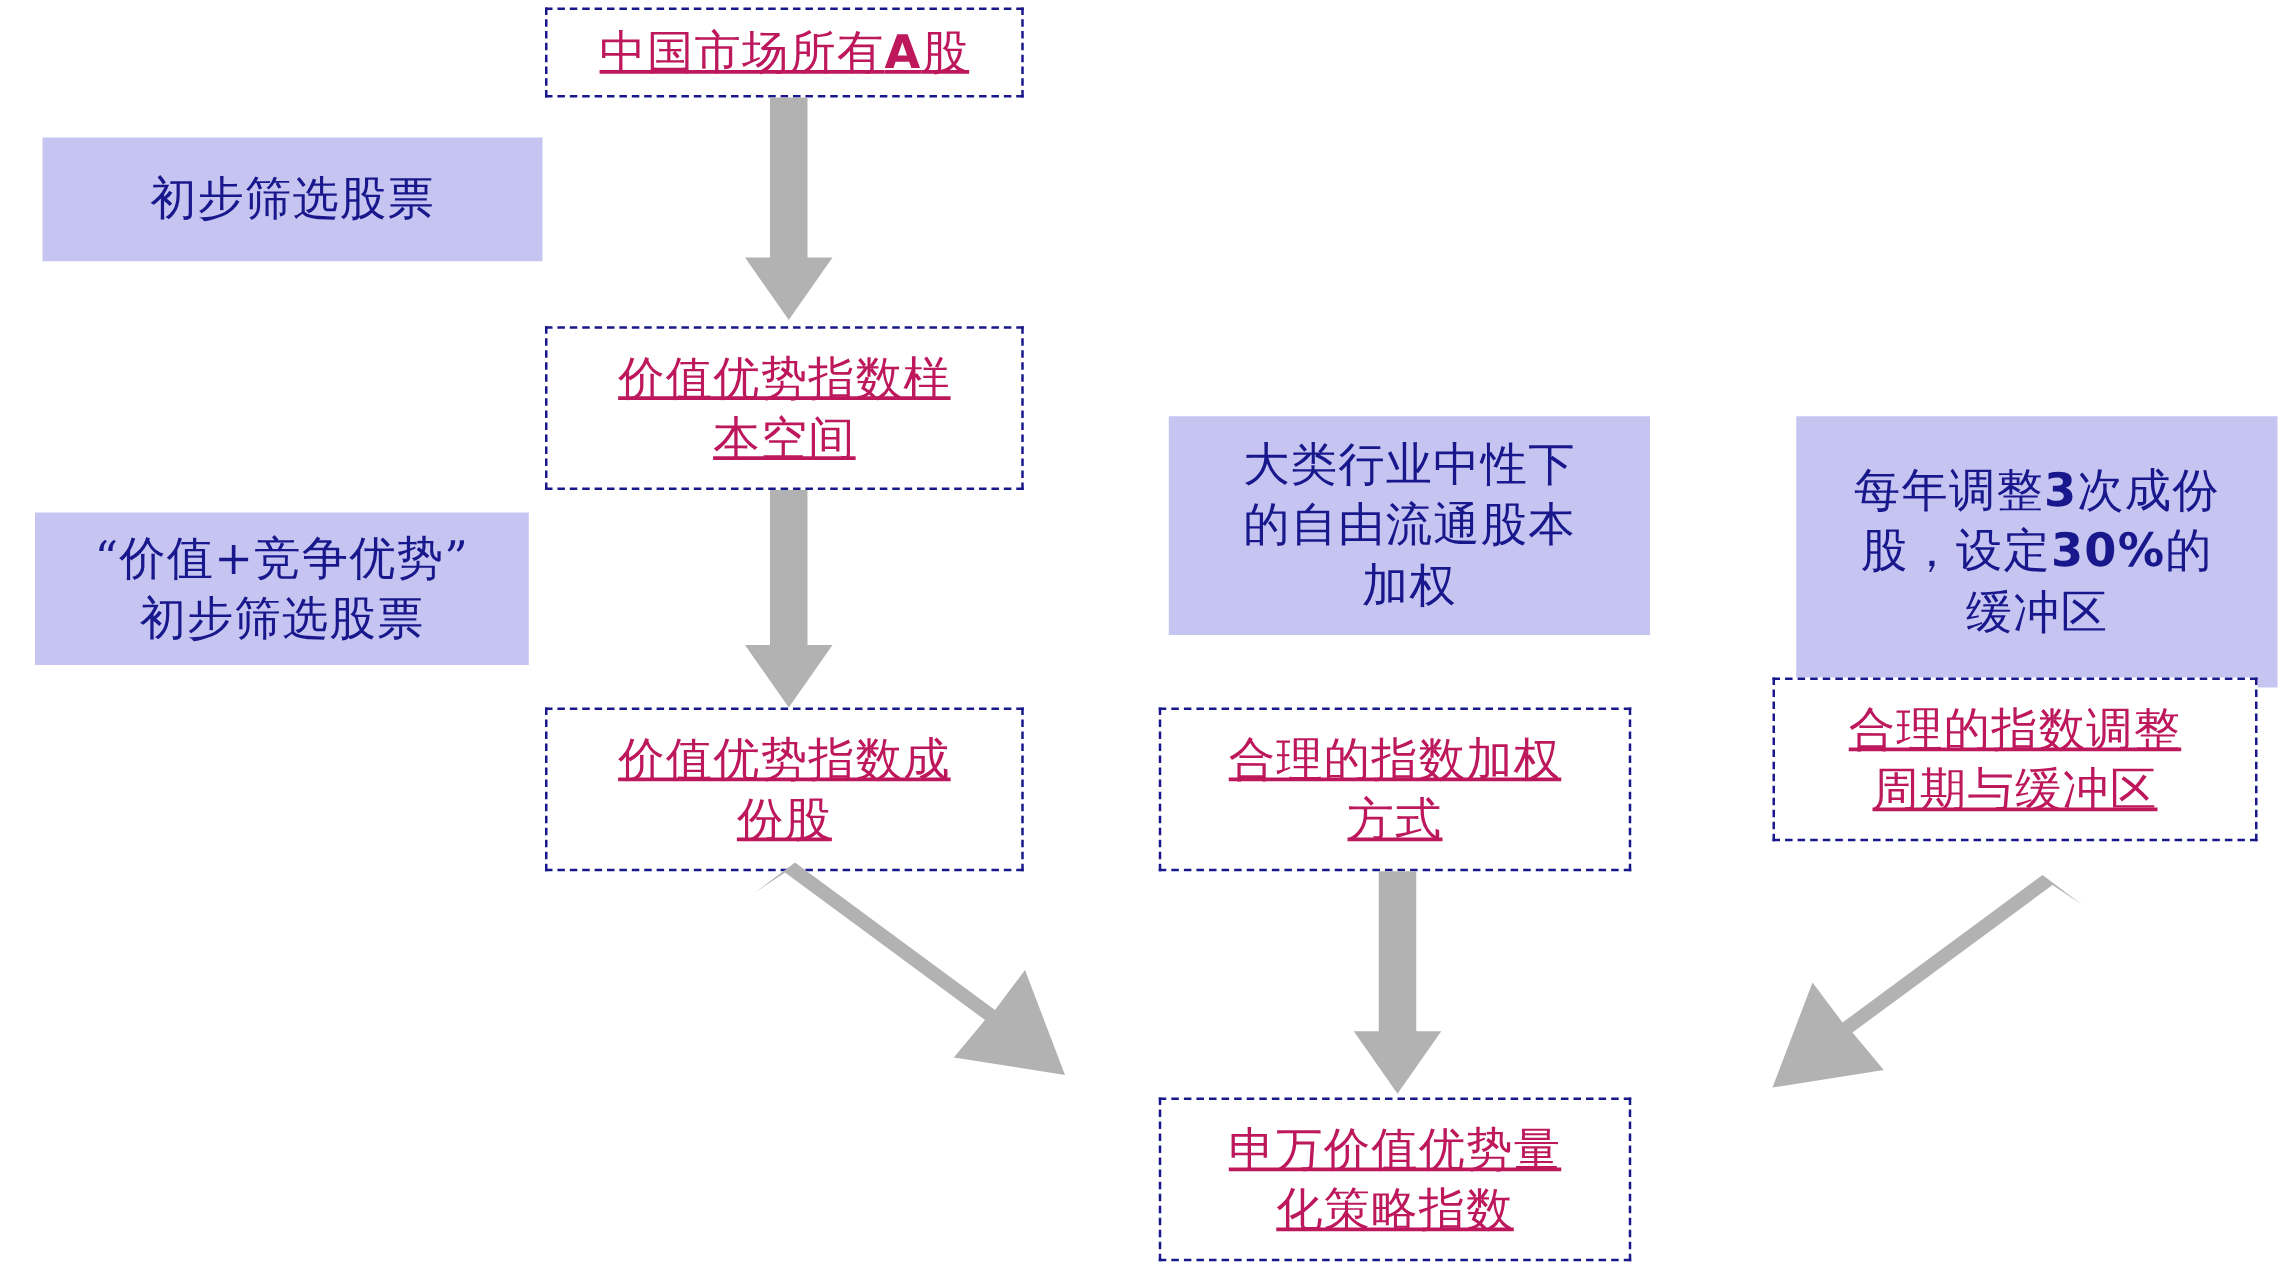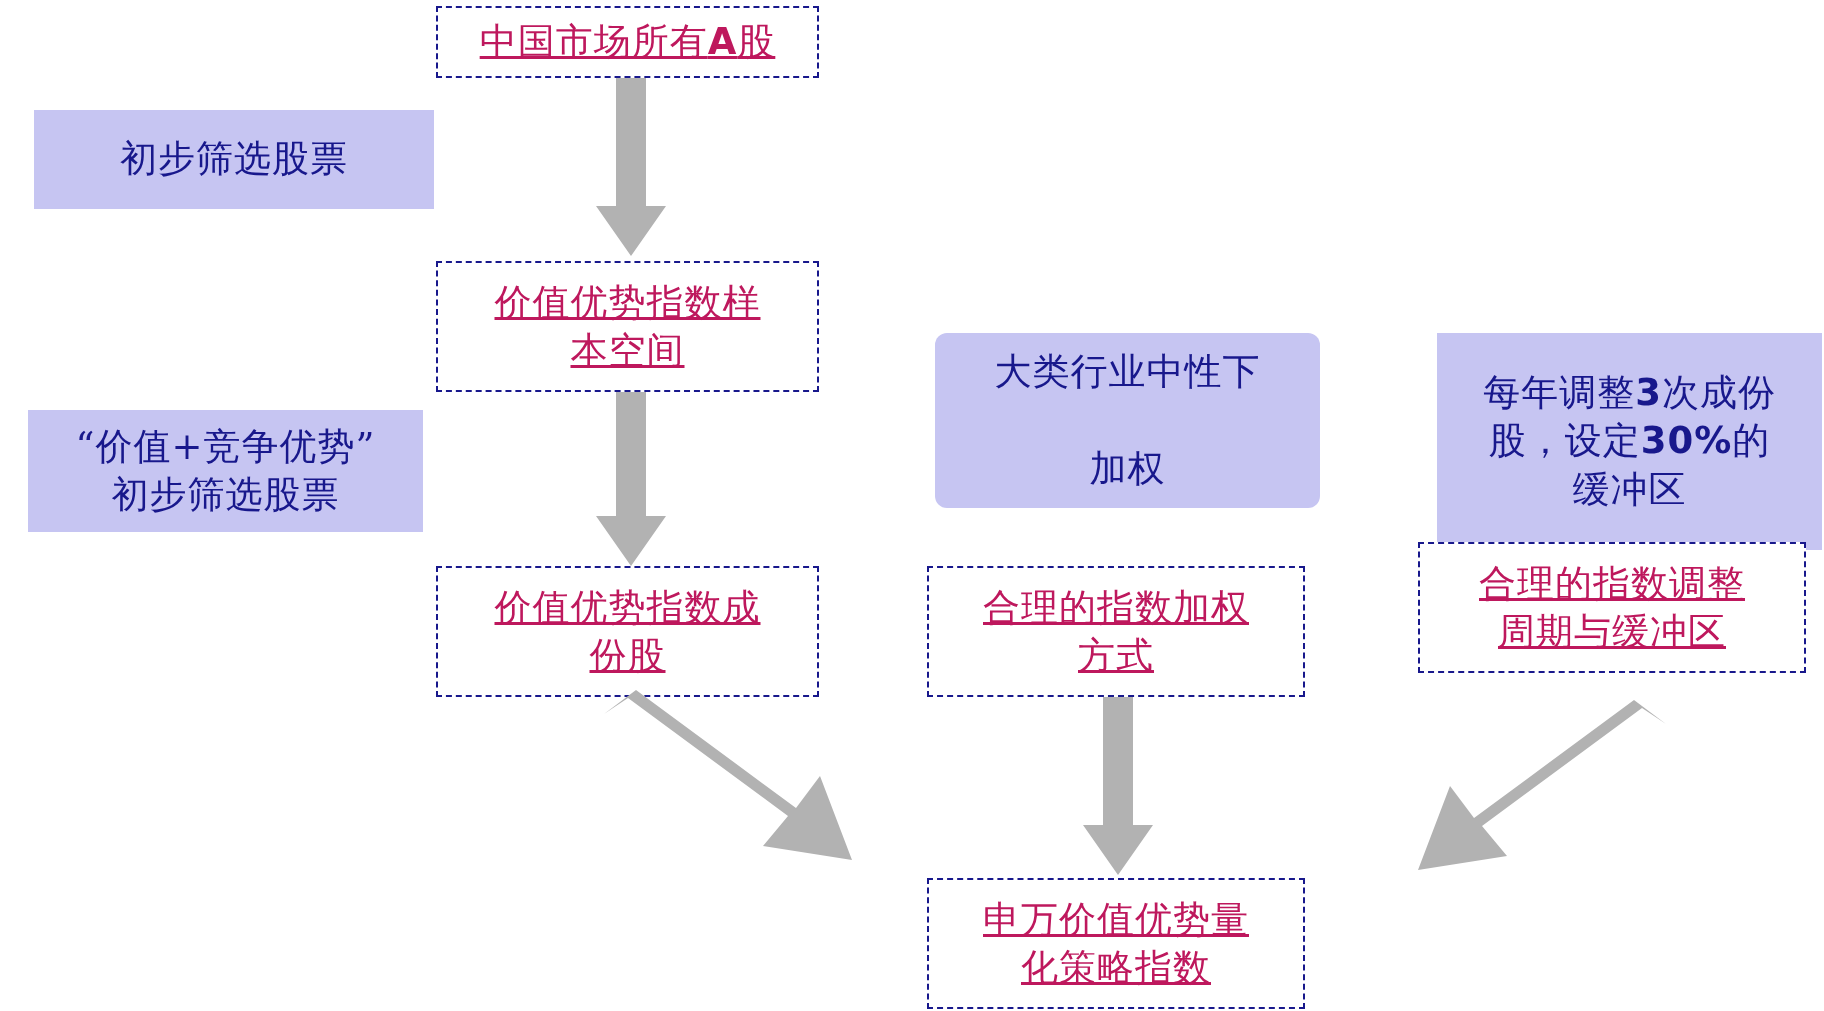--- a/index.html
+++ b/index.html
@@ -69,24 +69,24 @@
     <span class="txt">初步筛选股票</span>
   </div>
 
   <div class="pbox" style="left:28px; top:410px; width:395px; height:122px;text-align:center;">
     <span class="txt">
       <span>“价值+竞争优势”</span><br>
       <span>初步筛选股票</span>
     </span>
   </div>
 
-  <div class="pbox" style="left:935px; top:333px; width:385px; height:175px;border-radius:12px;">
+  <div class="pbox" style="left:935px; top:333px; width:385px; height:175px;">
     <span class="txt">
       <span>大类行业中性下</span><br>
-      <br>
+      <span>的自由流通股本</span><br>
       <span>加权</span>
     </span>
   </div>
 
   <div class="pbox" style="left:1437px; top:333px; width:385px; height:217px;">
     <span class="txt">
       <span><span>每年调整</span><b>3</b><span>次成份</span></span><br>
       <span><span>股，设定</span><b>30%</b><span>的</span></span><br>
       <span>缓冲区</span>
     </span>

